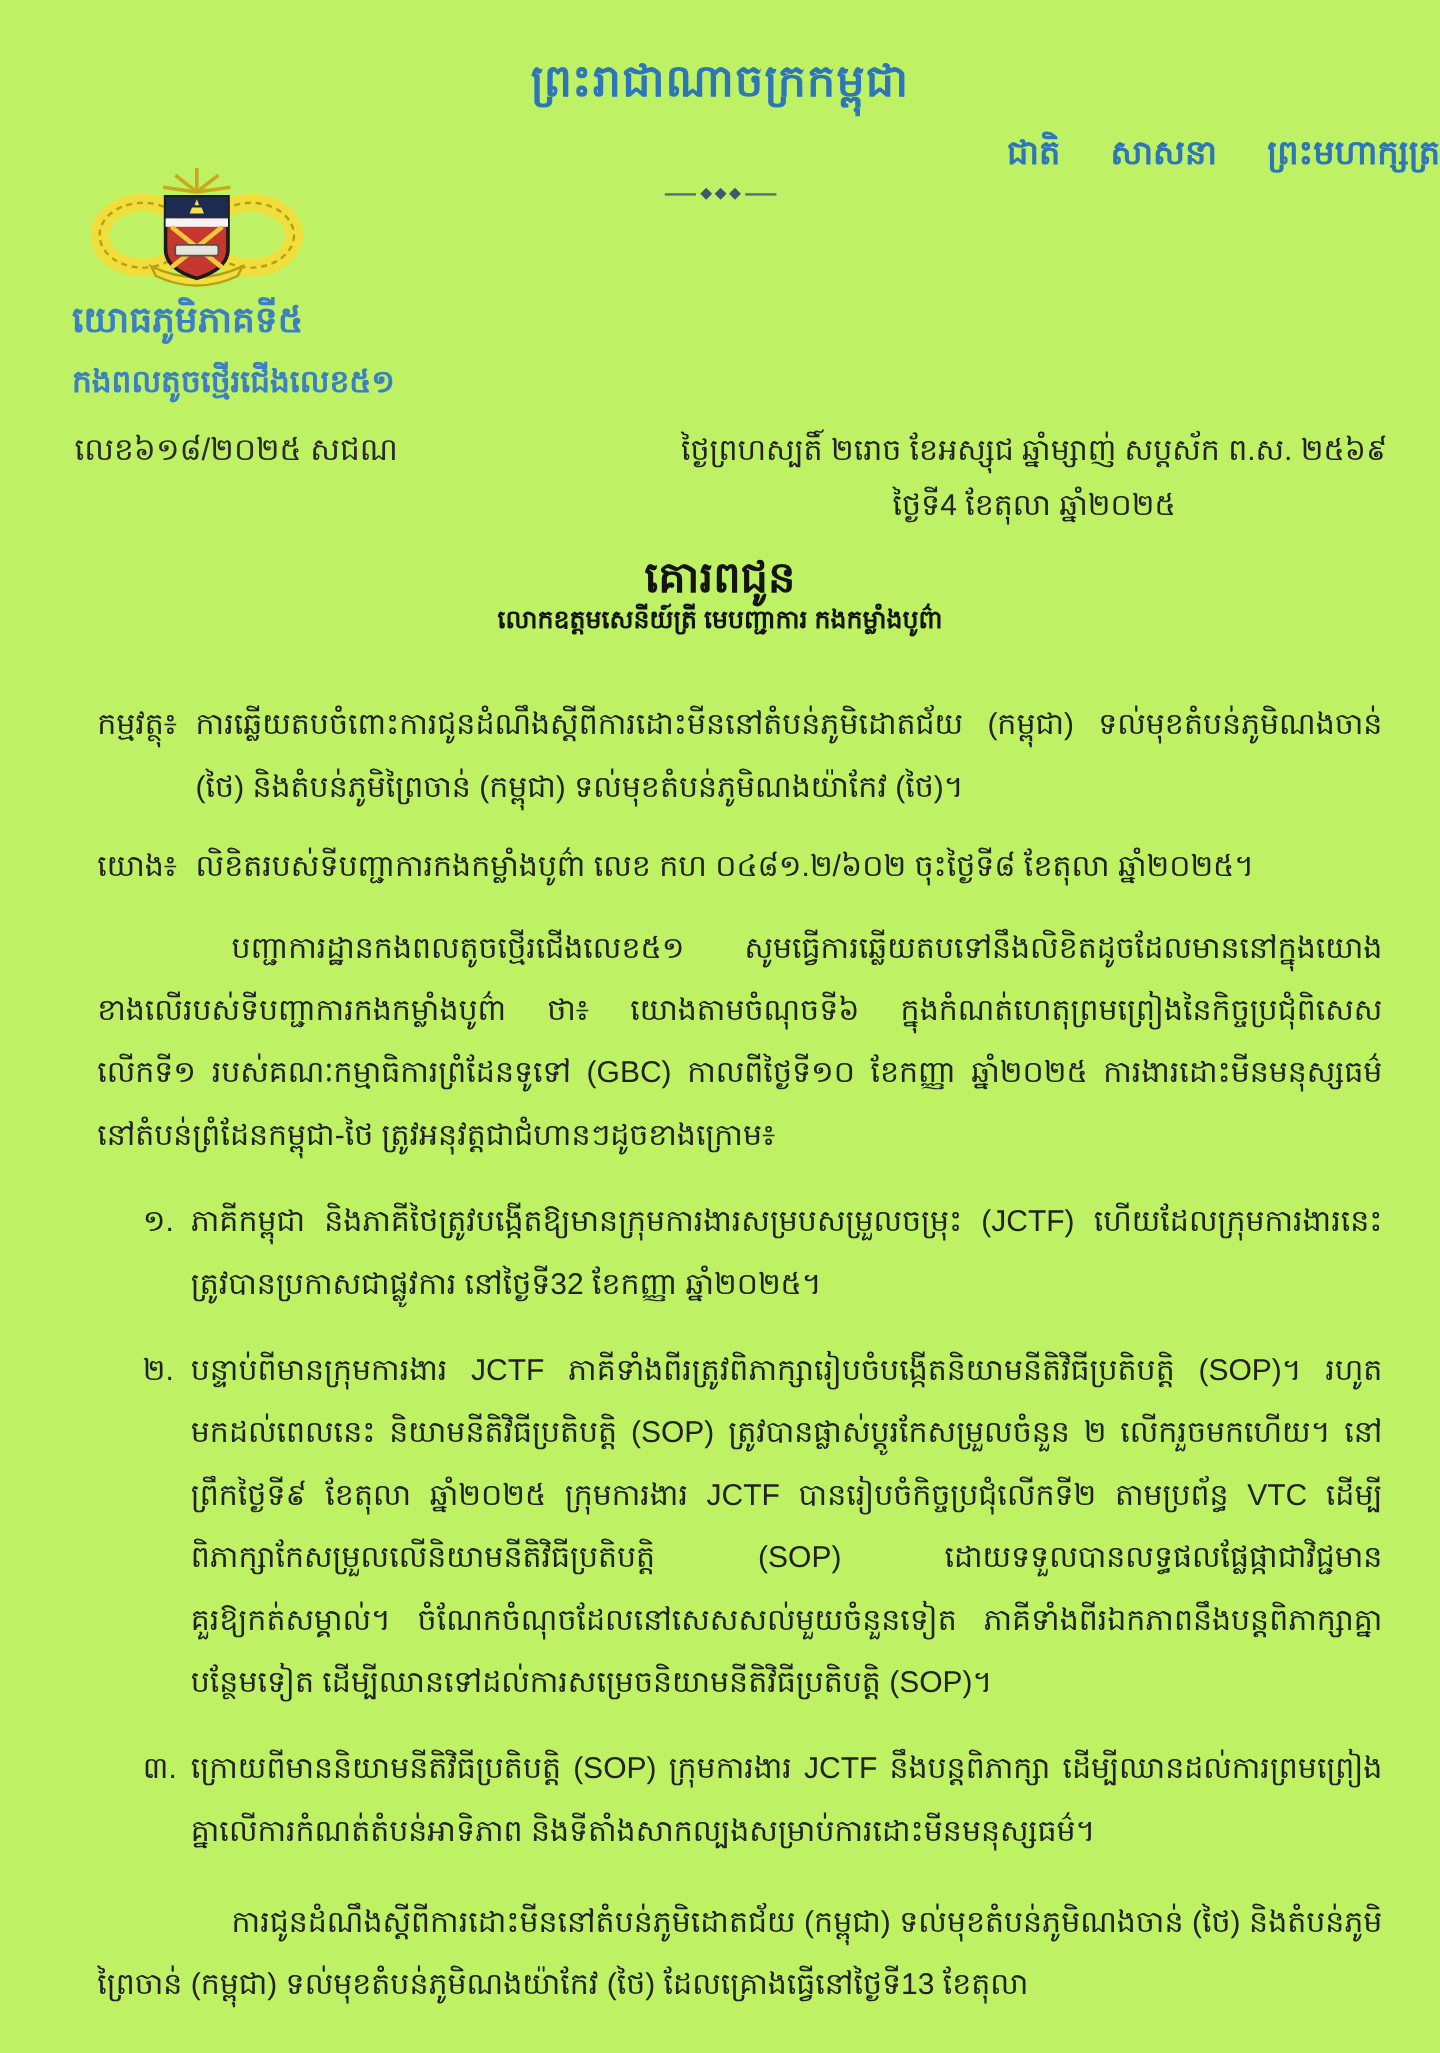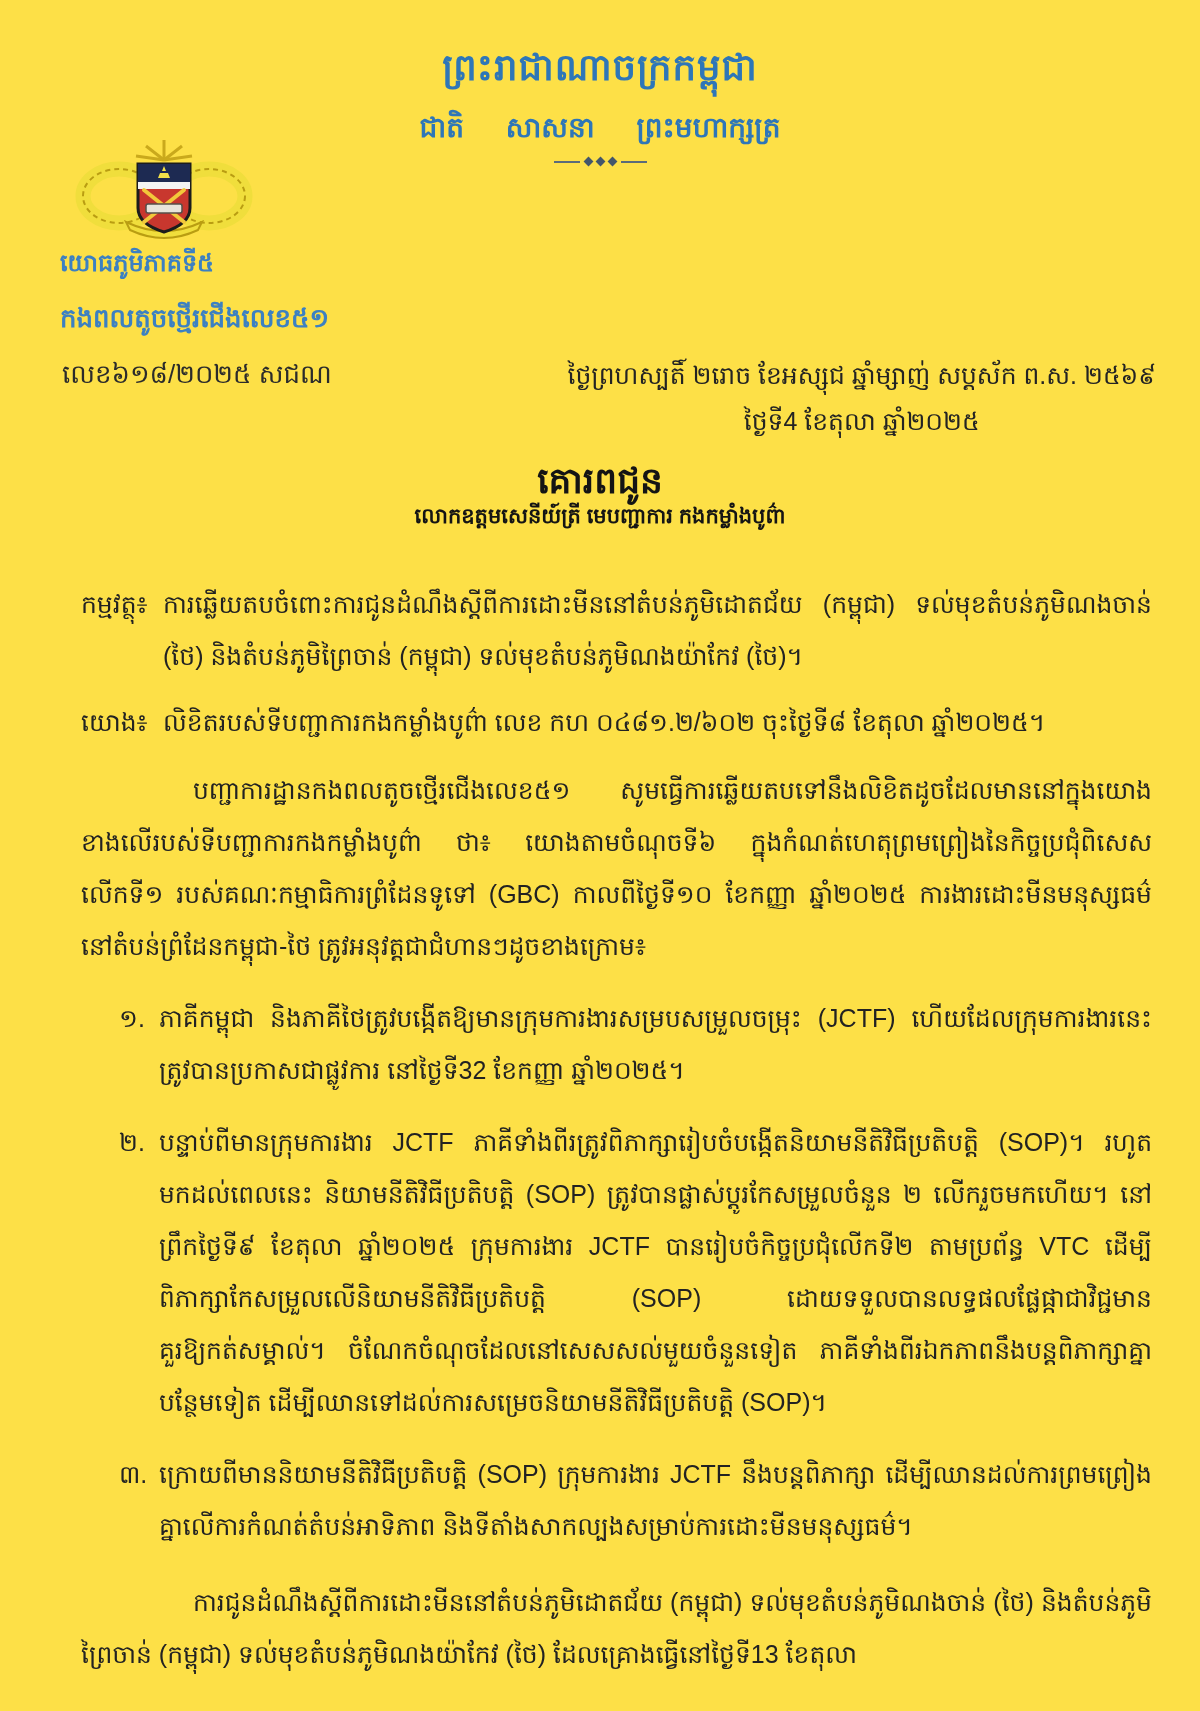--- a/index.html
+++ b/index.html
@@ -4,45 +4,45 @@
 <style>
   html, body { margin: 0; padding: 0; }
   body {
     width: 1200px; height: 1711px;
     background: #ffffff;
     font-family: "Liberation Sans", sans-serif;
     color: #1e1e1e;
     position: relative;
     overflow: hidden;
   }
-  .page { position: absolute; inset: 0; background: #fde047; }
+  .page { position: absolute; inset: 0; background: #bef264; }
 
   
   .h-kingdom {
     position: absolute; top: 44px; left: 0; right: 0;
     text-align: center; font-size: 37px; font-weight: 700;
     color: #2e76b8; letter-spacing: 1px;
   }
   .h-motto {
     position: absolute; top: 110px; left: 0; right: 0;
-    text-align: center; font-size: 28px; font-weight: 700;
+    text-align: right; font-size: 28px; font-weight: 700;
     color: #2e76b8; word-spacing: 34px;
   }
   .h-divider {
     position: absolute; top: 158px; left: 0; right: 0;
     display: flex; justify-content: center; align-items: center; gap: 5px;
   }
   .h-divider .dash { width: 26px; height: 2px; background: #5a6b7a; }
   .h-divider .dia  { width: 7px; height: 7px; background: #44566b; transform: rotate(45deg); }
 
   
   .emblem { position: absolute; left: 72px; top: 138px; width: 184px; height: 104px; }
   .unit-line1 {
     position: absolute; left: 60px; top: 248px;
-    font-size: 24px; font-weight: 700; color: #3c80c2;
+    font-size: 30px; font-weight: 700; color: #3c80c2;
   }
   .unit-line2 {
     position: absolute; left: 60px; top: 302px;
     font-size: 26px; font-weight: 700; color: #3c80c2;
   }
   .ref-number {
     position: absolute; left: 62px; top: 358px;
     font-size: 26px; color: #2b2b2b;
   }
   .dates {

